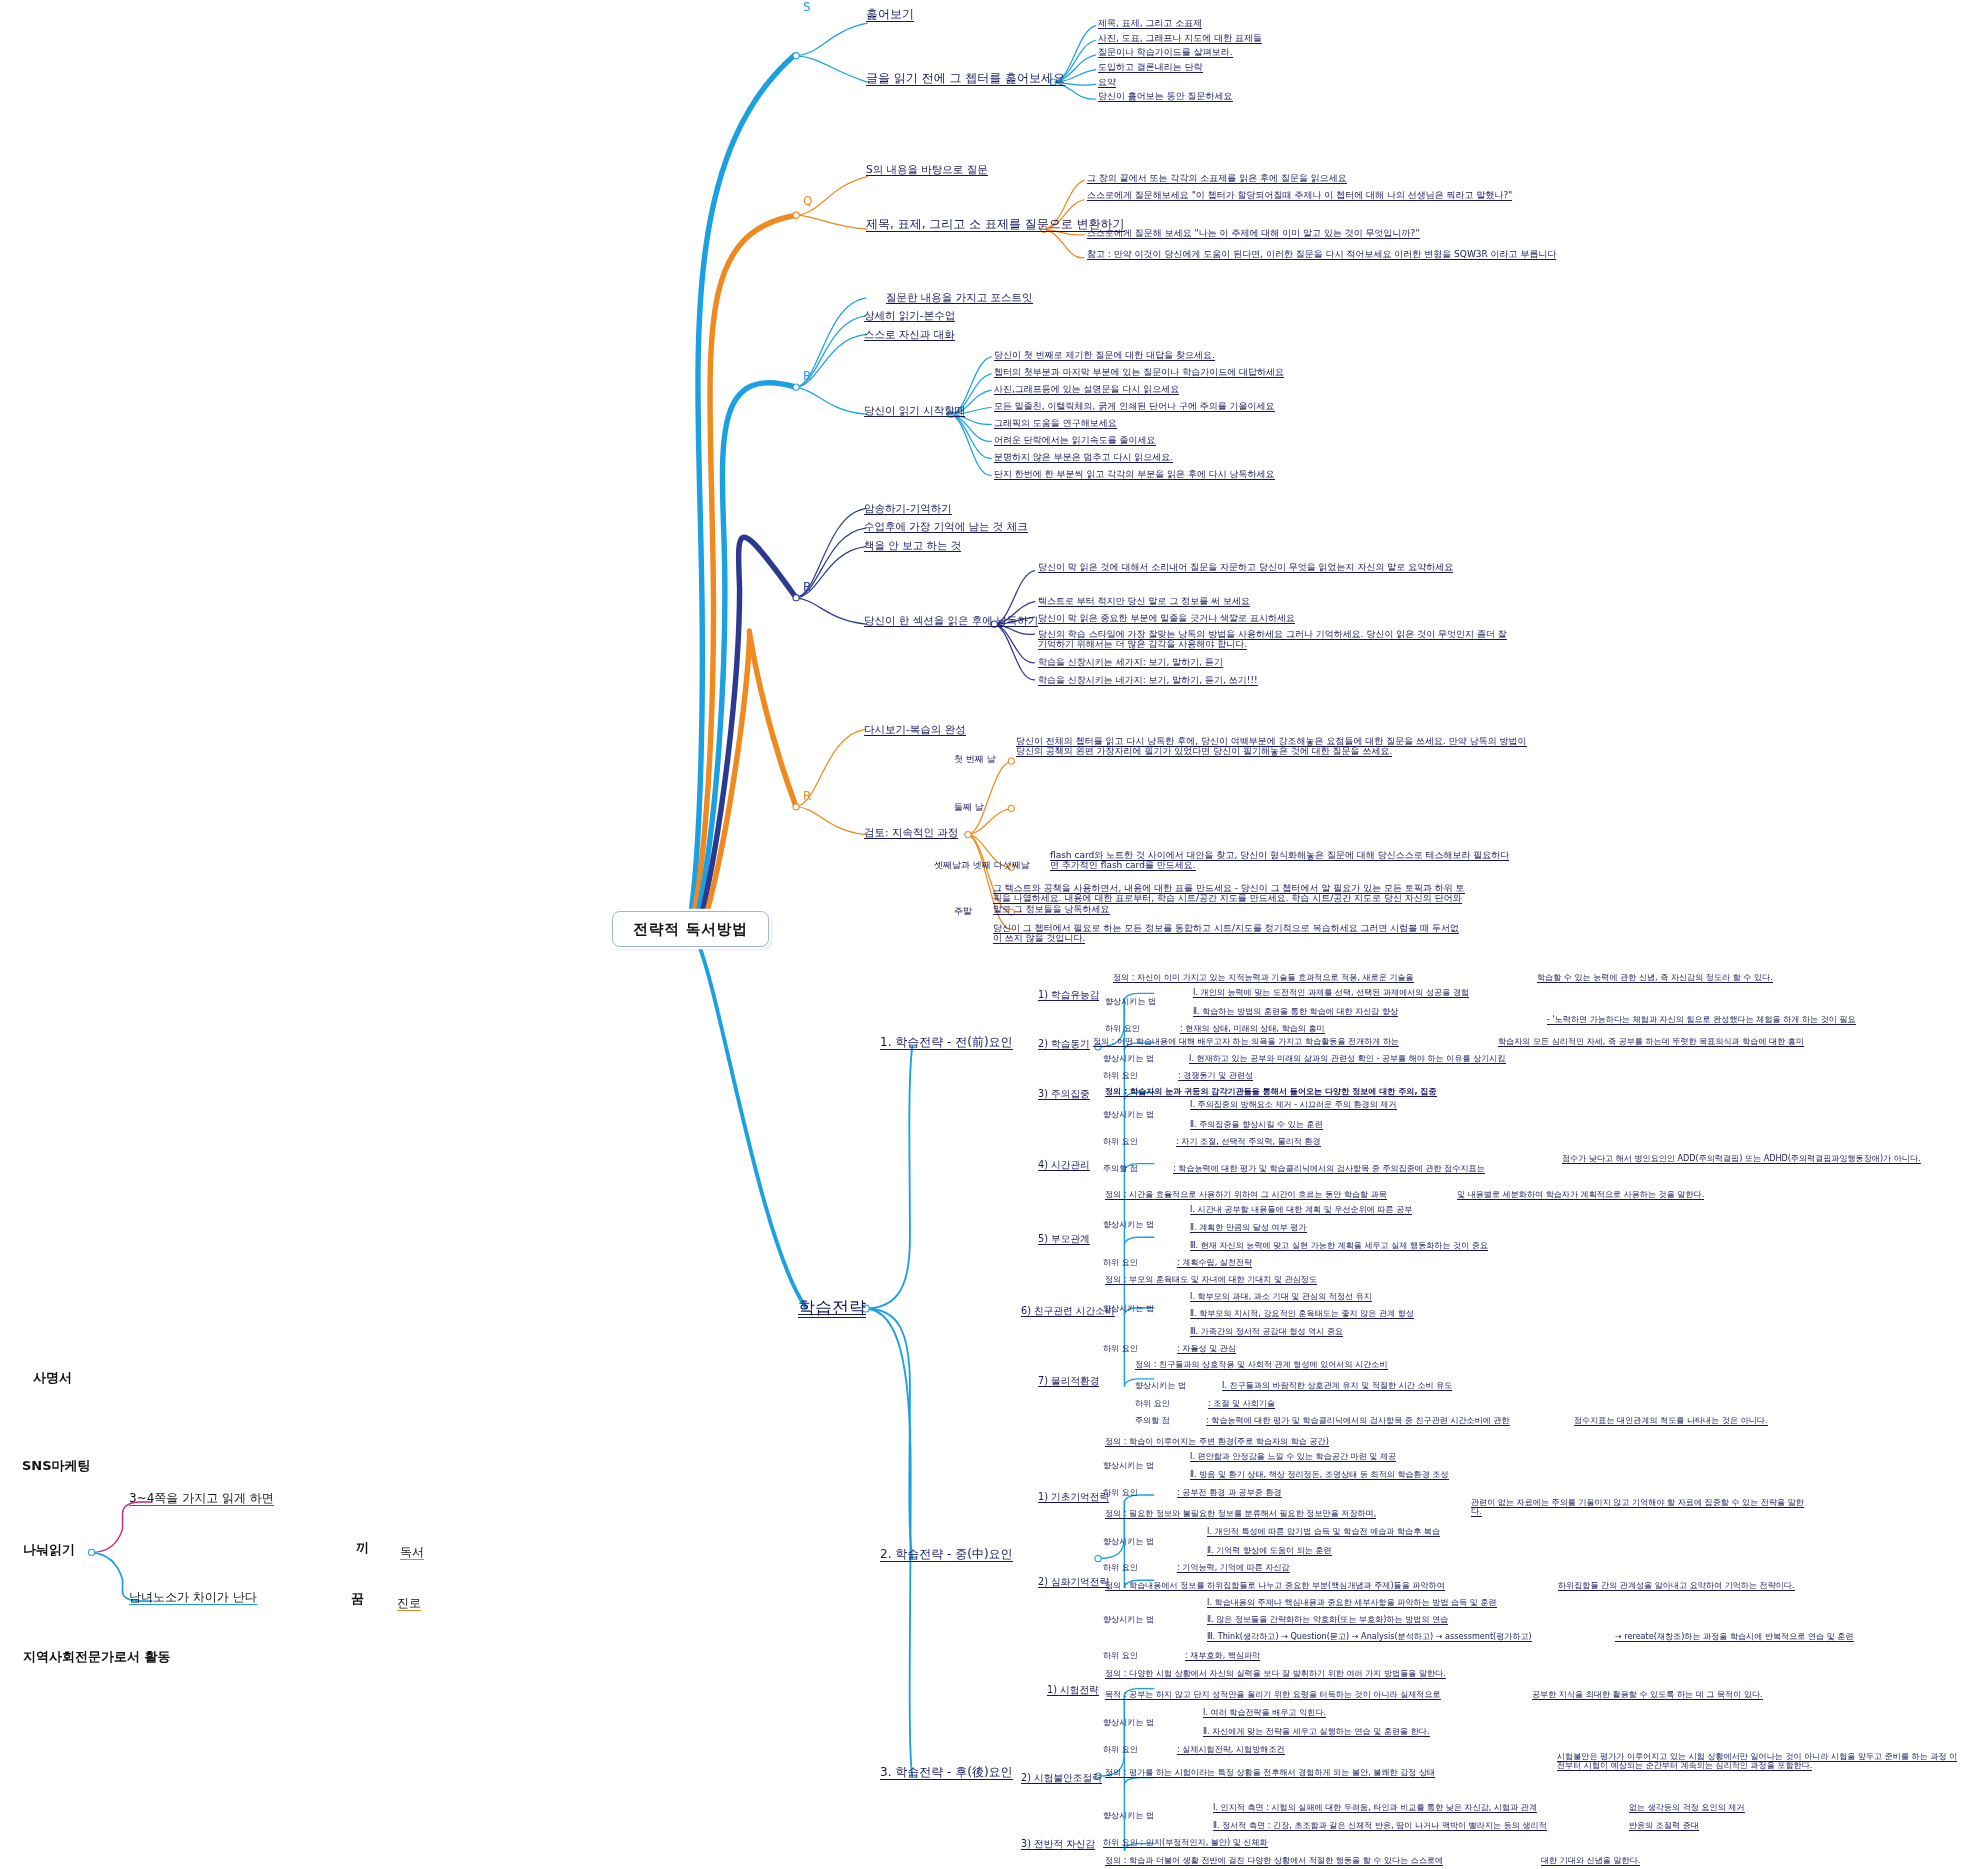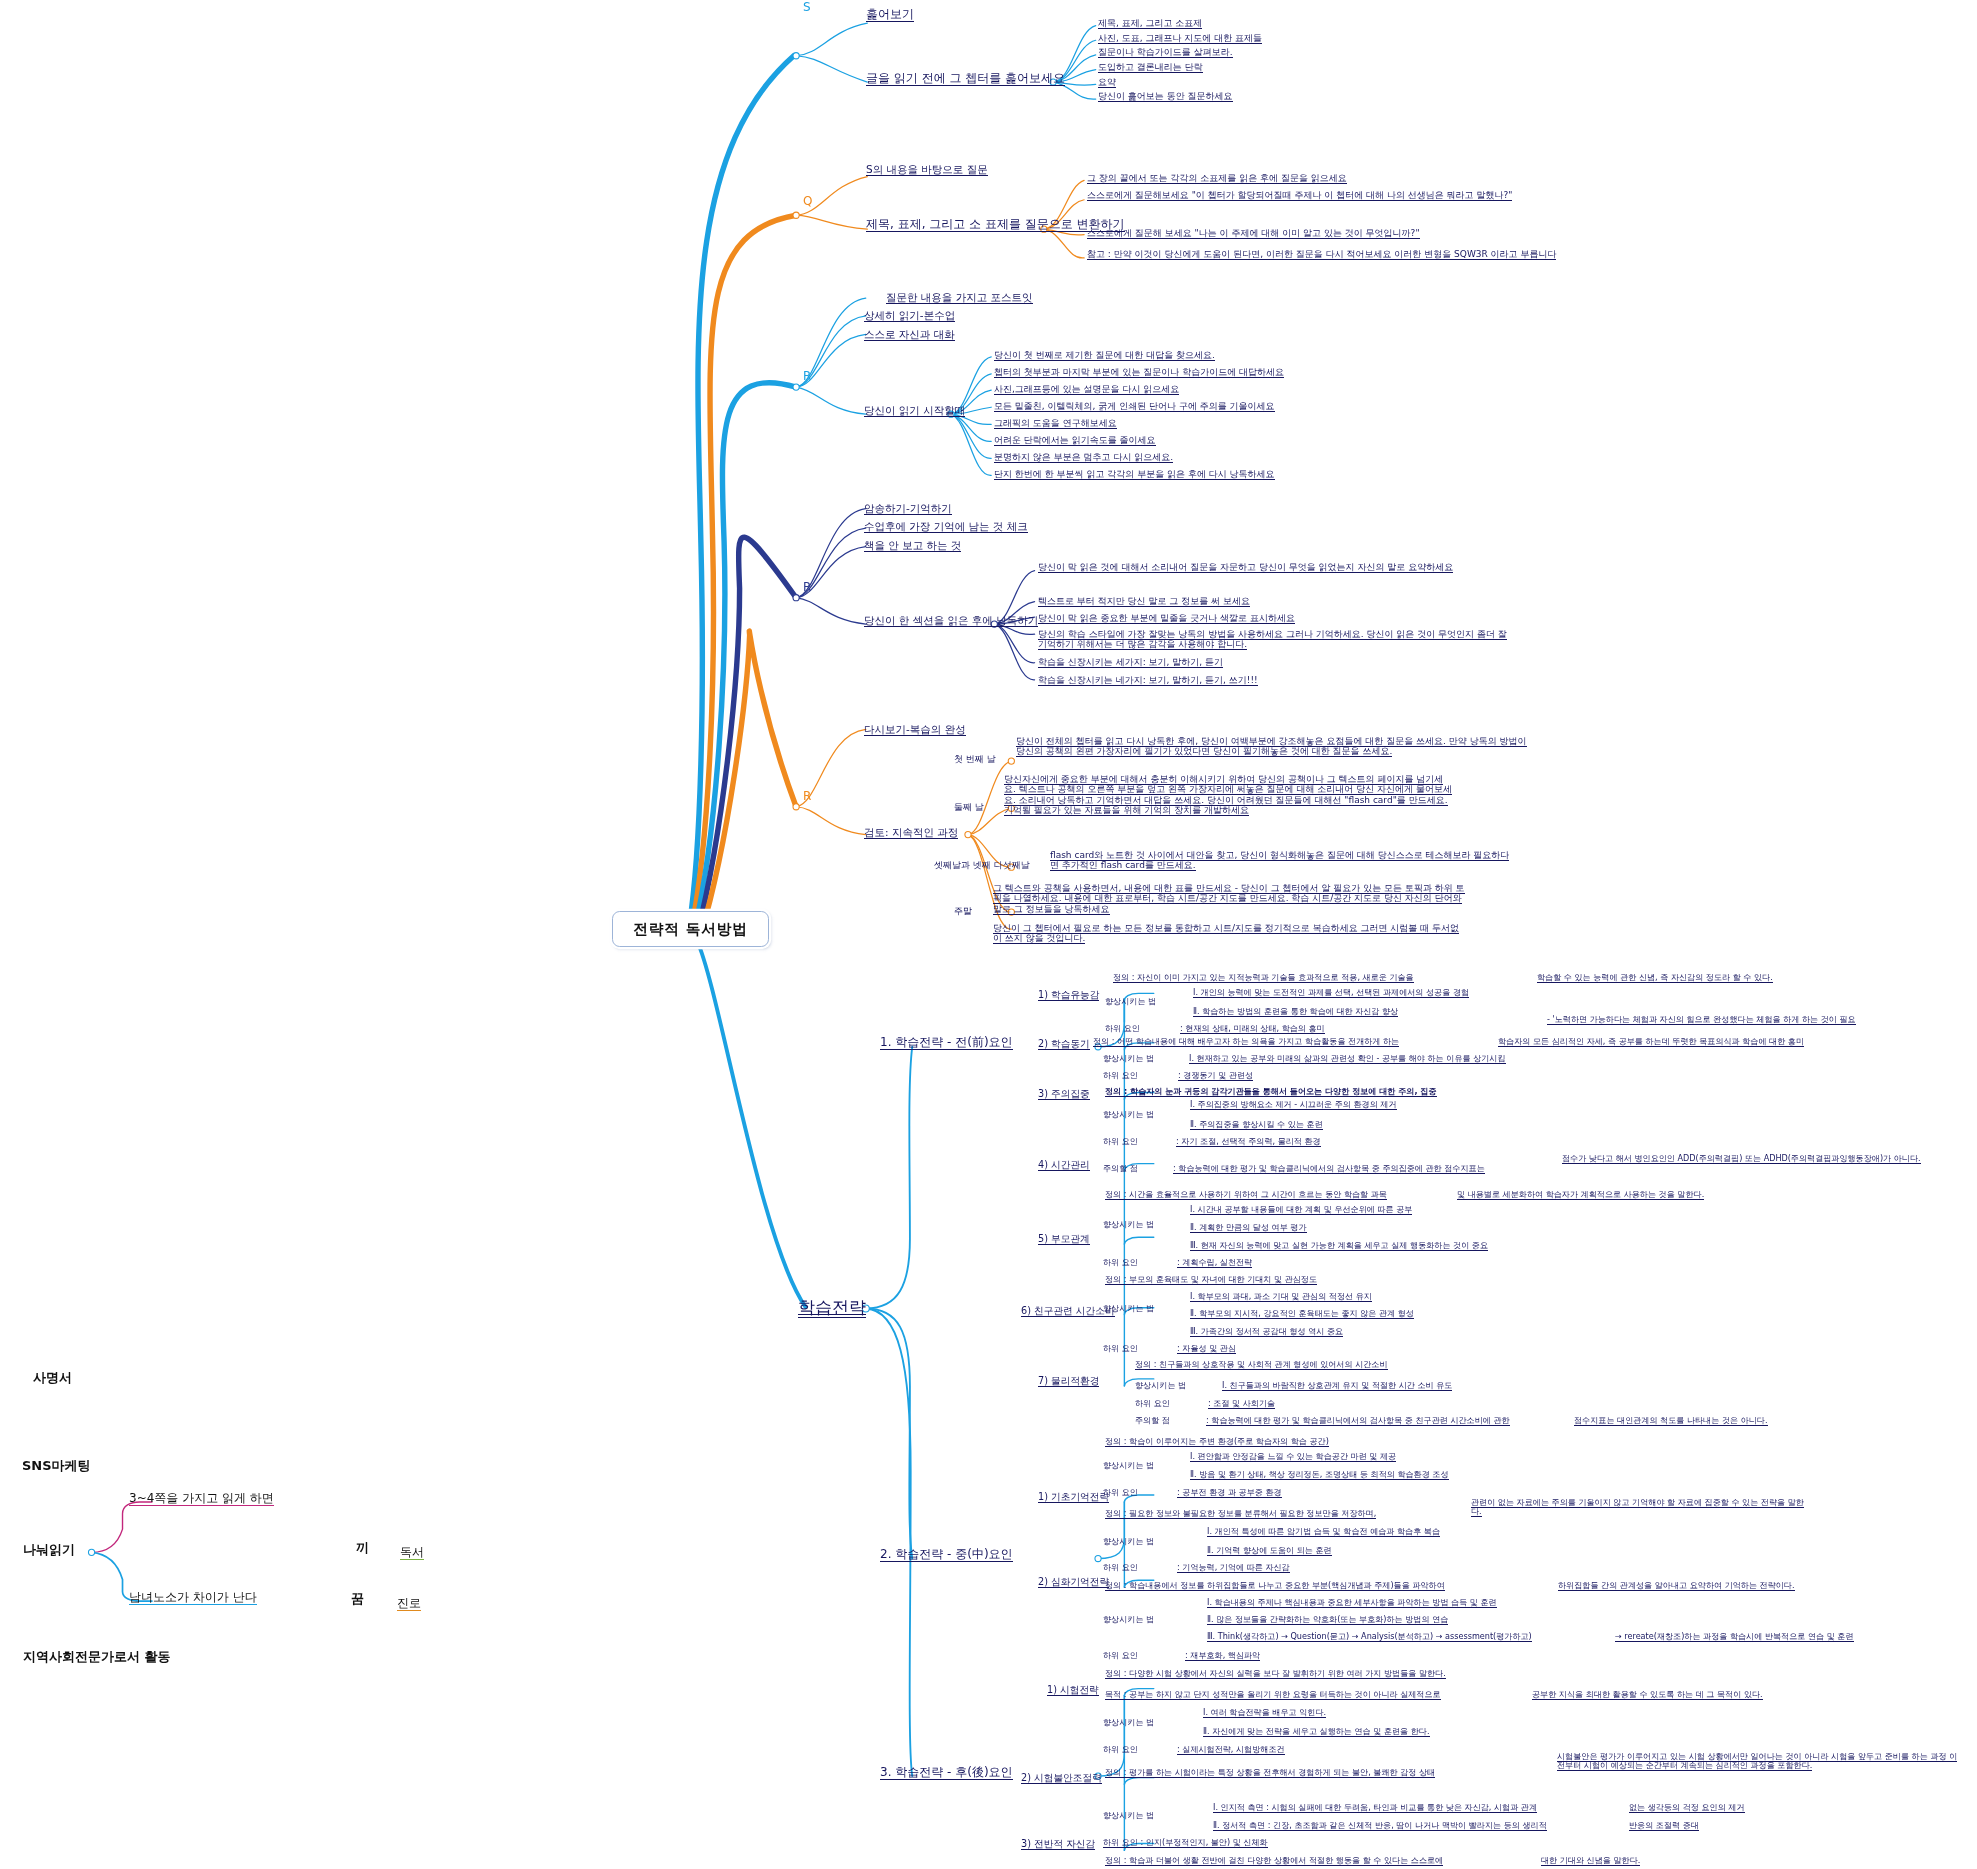--- a/index.html
+++ b/index.html
@@ -203,21 +203,20 @@
   <div class="node t11 c-dark" style="left:1038px;top:675px;"><span class="u">학습을 신장시키는 네가지: 보기, 말하기, 듣기, 쓰기!!!</span></div>
 
   <div class="node t15 c-orange" style="left:803px;top:790px;"><span>R</span></div>
   <div class="node t13 c-dark" style="left:864px;top:723px;"><span class="u">다시보기-복습의 완성</span></div>
   <div class="node t13 c-dark" style="left:864px;top:826px;"><span class="u">검토: 지속적인 과정</span></div>
 
   <div class="node t11 c-dark" style="left:954px;top:754px;"><span>첫 번째 날</span></div>
   <div class="node wrap t11 c-dark" style="left:1016px;top:736px;width:511px;"><span class="u">당신이 전체의 쳅터를 읽고 다시 낭독한 후에, 당신이 여백부분에 강조해놓은 요점들에 대한 질문을 쓰세요. 만약 낭독의 방법이 당신의 공책의 왼편 가장자리에 필기가 있었다면 당신이 필기해놓은 것에 대한 질문을 쓰세요.</span></div>
 
   <div class="node t11 c-dark" style="left:954px;top:802px;"><span>둘째 날</span></div>
-  <div class="node wrap t11 c-dark" style="left:1004px;top:774px;width:449px;"><span class="u">당신자신에게 중요한 부분에 대해서 충분히 이해시키기 위하여 당신의 공책이나 그 텍스트의 페이지를 넘기세요. 텍스트나 공책의 오른쪽 부분을 덮고 왼쪽 가장자리에 써놓은 질문에 대해 소리내어 당신 자신에게 물어보세요. 소리내어 낭독하고 기억하면서 대답을 쓰세요. 당신이 어려웠던 질문들에 대해선 "flash card"를 만드세요. 기억될 필요가 있는 자료들을 위해 기억의 장치를 개발하세요</span></div>
 
   <div class="node t11 c-dark" style="left:934px;top:860px;"><span>셋째날과 넷째 다섯째날</span></div>
   <div class="node wrap t11 c-dark" style="left:1050px;top:850px;width:461px;"><span class="u">flash card와 노트한 것 사이에서 대안을 찾고, 당신이 형식화해놓은 질문에 대해 당신스스로 테스해보라 필요하다면 추가적인 flash card를 만드세요.</span></div>
 
   <div class="node t11 c-dark" style="left:954px;top:906px;"><span>주말</span></div>
   <div class="node wrap t11 c-dark" style="left:993px;top:883px;width:472px;"><span class="u">그 텍스트와 공책을 사용하면서, 내용에 대한 표를 만드세요 - 당신이 그 쳅터에서 알 필요가 있는 모든 토픽과 하위 토픽을 나열하세요. 내용에 대한 표로부터, 학습 시트/공간 지도를 만드세요. 학습 시트/공간 지도로 당신 자신의 단어와 말로 그 정보들을 낭독하세요</span></div>
 
   <div class="node wrap t11 c-dark" style="left:993px;top:923px;width:472px;"><span class="u">당신이 그 쳅터에서 필요로 하는 모든 정보를 통합하고 시트/지도를 정기적으로 복습하세요 그러면 시럼볼 때 두서없이 쓰지 않을 것입니다.</span></div>
 
   <div class="node t19 bold blk" style="left:33px;top:1371px;"><span>사명서</span></div>

